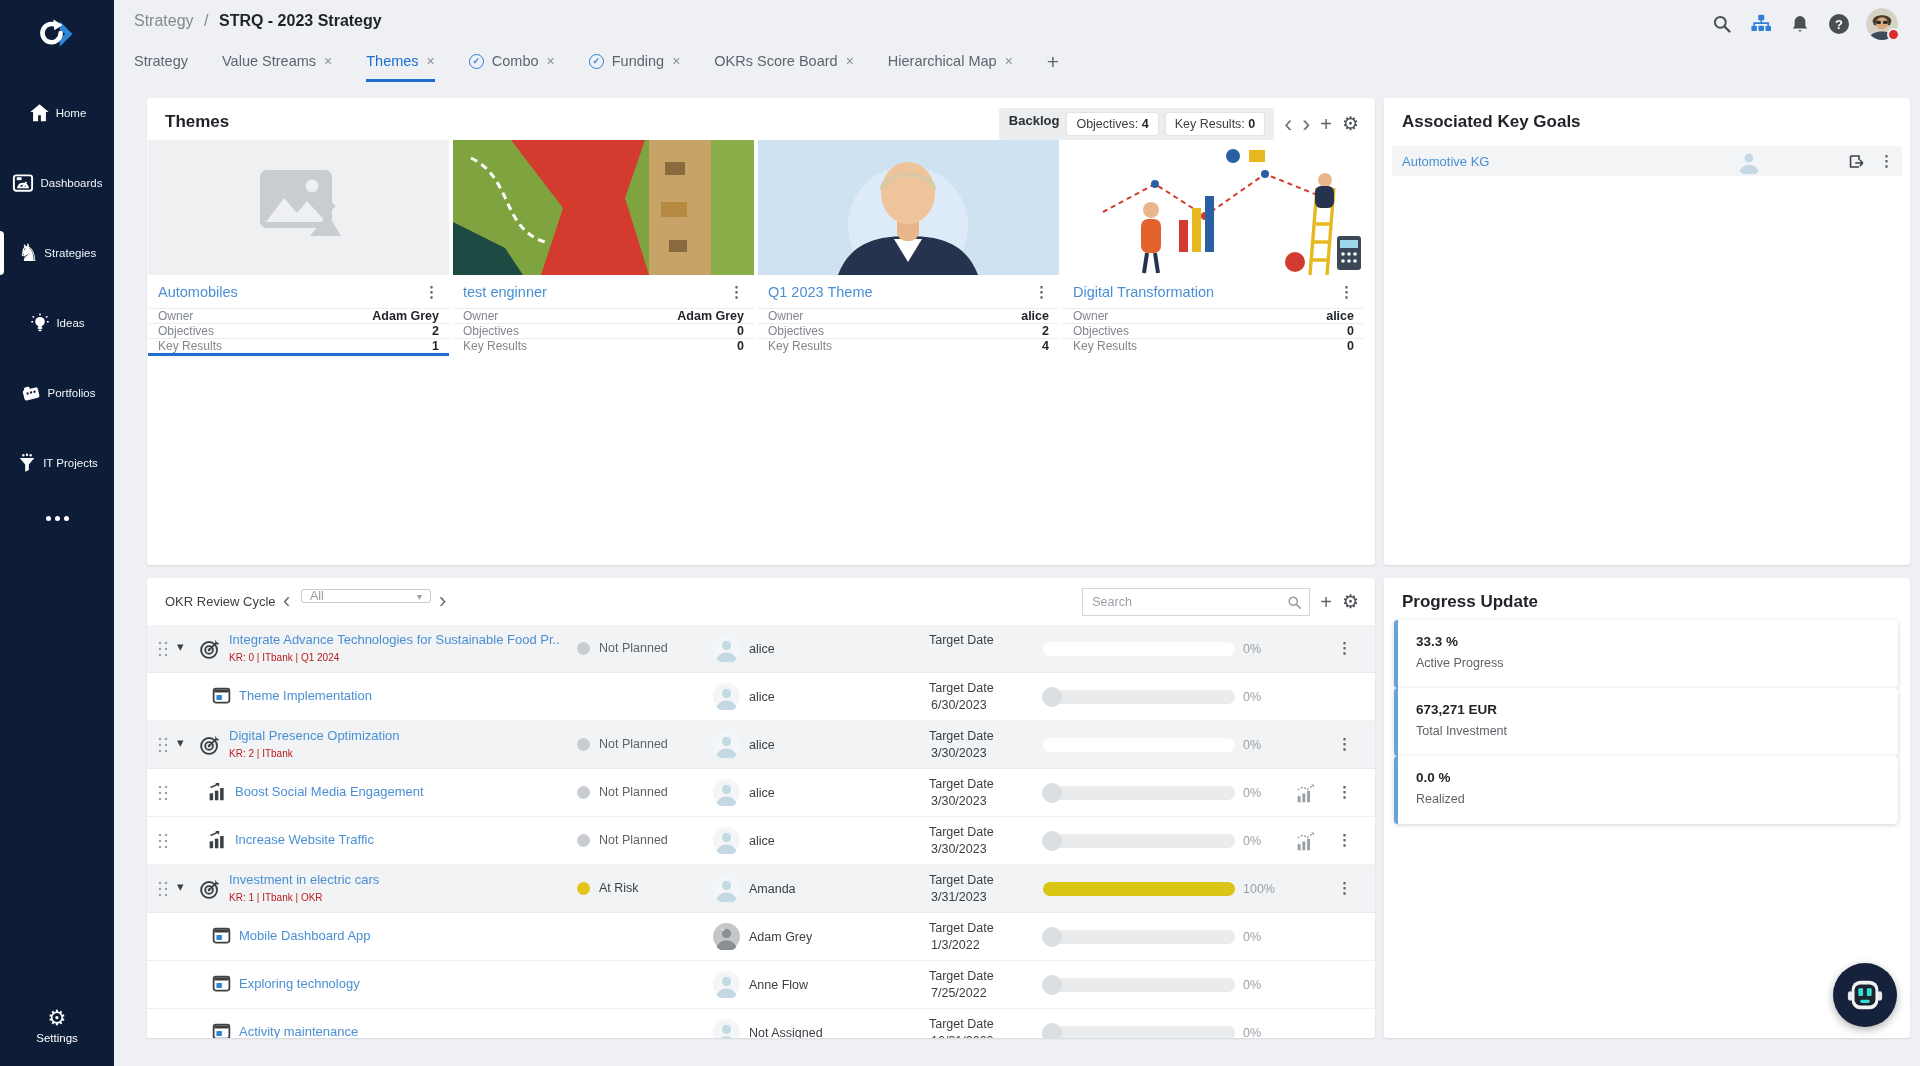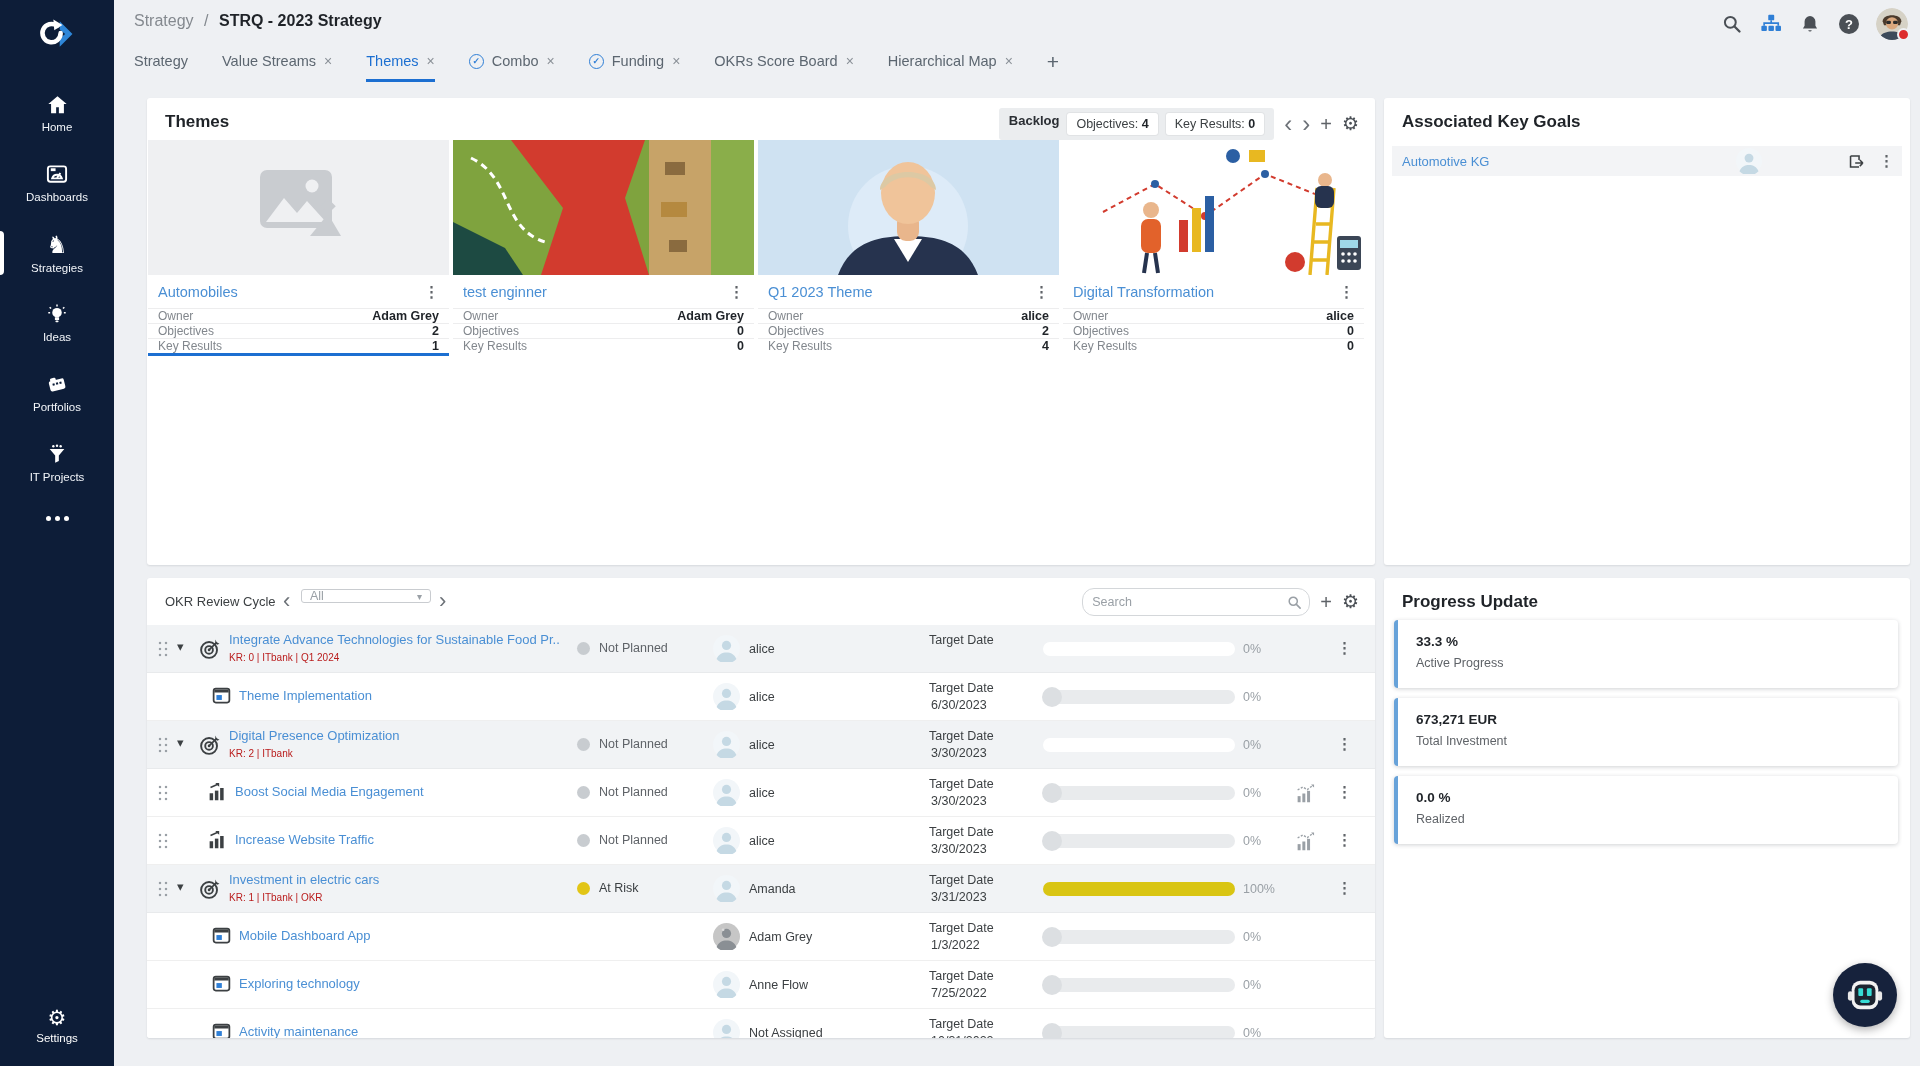--- a/index.html
+++ b/index.html
@@ -4,34 +4,34 @@
 <style>
   * { margin:0; padding:0; box-sizing:border-box; }
   html,body { width:1920px; height:1066px; overflow:hidden; background:#eef0f3;
     font-family:"Liberation Sans", sans-serif; -webkit-font-smoothing:antialiased; }
   .app { position:relative; width:1920px; height:1066px; }
 
   
   .sidebar { position:absolute; left:0; top:0; width:114px; height:1066px; background:#0d1d38; z-index:5; }
   .logo { position:absolute; left:0; top:8px; width:114px; height:52px; display:flex; align-items:center; justify-content:center; cursor:pointer; }
   .nav { position:absolute; top:78px; left:0; width:114px; display:flex; flex-direction:column; }
-  .nav-item { position:relative; height:70px; display:flex; flex-direction:column; align-items:center; justify-content:center; gap:5px; color:#fff; cursor:pointer; }
+  .nav-item { position:relative; height:70px; display:flex; flex-direction:row; align-items:center; justify-content:center; gap:5px; color:#fff; cursor:pointer; }
   .nav-item .nlabel { font-size:11.5px; color:#f2f5f9; }
   .nav-item.active::before { content:''; position:absolute; left:0; top:13px; width:4px; height:44px; background:#fff; border-radius:0 4px 4px 0; }
   .nav-more { height:40px; display:flex; align-items:center; justify-content:center; gap:4px; cursor:pointer; }
   .nav-more i { width:5px; height:5px; border-radius:50%; background:#fff; display:block; }
   .nav-settings { position:absolute; bottom:12px; left:0; width:114px; height:58px; display:flex; flex-direction:column; align-items:center; justify-content:center; gap:3px; color:#fff; cursor:pointer; }
   .nav-settings .gear-glyph { font-size:21px; line-height:22px; }
   .nav-settings .nlabel { font-size:11.5px; }
   .knight-glyph { font-size:24px; line-height:24px; }
 
   
   .main { position:absolute; left:114px; top:0; right:0; bottom:0; }
 
-  .topbar { position:absolute; left:0; top:0; right:0; height:40px; }
+  .topbar { position:absolute; left:0; top:0; right:10px; height:40px; }
   .breadcrumb { position:absolute; left:20px; top:12px; font-size:16px; }
   .bc-section { color:#84898f; }
   .bc-sep { color:#84898f; margin:0 6px; }
   .bc-title { color:#1f2328; font-weight:700; }
   .top-icons { position:absolute; right:12px; top:8px; display:flex; align-items:center; gap:15px; }
   .tico { width:24px; height:24px; display:flex; align-items:center; justify-content:center; cursor:pointer; }
   .help-badge { width:20px; height:20px; border-radius:50%; background:#4a4f55; color:#fff; font-size:13px; font-weight:700; display:flex; align-items:center; justify-content:center; }
   .avatar-top { position:relative; width:32px; height:32px; cursor:pointer; }
   .avatar-top svg { border-radius:50%; }
   .avatar-top .red-dot { position:absolute; right:-2px; bottom:-1px; width:13px; height:13px; border-radius:50%; background:#dd2c2c; border:2px solid #eef0f3; }
@@ -82,21 +82,21 @@
   
   .okr-toolbar { position:absolute; left:0; top:0; right:0; height:47px; }
   .cyc-label { position:absolute; left:18px; top:16px; font-size:13px; color:#3c4043; }
   .cyc-prev { position:absolute; left:136px; top:12px; }
   .cyc-next { position:absolute; left:292px; top:12px; }
   .cyc-arrow { font-size:22px; color:#6d7278; cursor:pointer; line-height:22px; }
   .select { position:absolute; left:154px; top:11px; width:130px; height:14px; border:1px solid #c9ccd0; border-radius:3px; background:#fff; display:flex; align-items:center; justify-content:space-between; padding:0 8px; cursor:pointer; }
   .select .sel-val { font-size:12.5px; color:#9aa0a6; }
   .select .caret { font-size:10px; color:#9aa0a6; }
   .okr-right { position:absolute; right:16px; top:10px; display:flex; align-items:center; gap:10px; }
-  .search-box { position:relative; width:228px; height:28px; border:1px solid #d4d7da; border-radius:12px; background:#fff; }
+  .search-box { position:relative; width:228px; height:28px; border:1px solid #d4d7da; border-radius:0; background:#fff; }
   .search-box input { width:100%; height:100%; border:0; outline:0; padding:0 28px 0 9px; font-size:12.5px; color:#3c4043; font-family:inherit; background:transparent; }
   .search-box input::placeholder { color:#9aa0a6; }
   .search-box .mag { position:absolute; right:7px; top:6px; }
 
   
   .okr-rows { position:absolute; left:0; top:47px; right:0; }
   .trow { position:relative; height:48px; border-bottom:1px solid #efefef; background:#fff; }
   .trow.shade { background:#f1f3f5; border-bottom-color:#e8eaec; }
   .drag { position:absolute; left:10px; top:15px; width:11px; height:18px;
     background-image:radial-gradient(circle, #9aa0a6 1.4px, transparent 1.6px);
@@ -121,21 +121,21 @@
   .tdate .dval { padding-left:2px; }
   .bar { position:absolute; left:896px; top:17px; width:192px; height:14px; border-radius:7px; background:#e9ebed; }
   .trow.shade .bar { background:#fff; }
   .trow:not(.shade) .bar::before { content:''; position:absolute; left:-1px; top:-3px; width:20px; height:20px; border-radius:50%; background:#dcdfe2; }
   .bar.full-yellow { background:#d9c513 !important; }
   .pct { position:absolute; left:1096px; top:17px; font-size:12.5px; color:#9aa0a6; }
   .row-chart { position:absolute; left:1148px; top:14px; cursor:pointer; }
   .row-kebab { position:absolute; left:1190px; top:14px; }
 
   
-  .stats { position:absolute; left:10px; right:12px; top:42px; display:flex; flex-direction:column; gap:10px; }
+  .stats { position:absolute; left:10px; right:12px; top:42px; display:flex; flex-direction:column; }
   .stat-card { position:relative; background:#fff; border-left:4px solid #67a2d9; border-radius:4px; box-shadow:0 1px 4px rgba(40,50,60,.22); height:68px; padding:14px 0 0 18px; }
   .stat-val { font-size:13.5px; font-weight:700; color:#1f2328; }
   .stat-lab { font-size:12.5px; color:#5f6368; margin-top:7px; }
 
   
   .chatbot { position:absolute; left:1833px; top:963px; width:64px; height:64px; border-radius:50%; background:#16223c; box-shadow:0 3px 8px rgba(0,0,0,.3); display:flex; align-items:center; justify-content:center; cursor:pointer; z-index:9; }
 </style>
 </head>
 <body>
 

